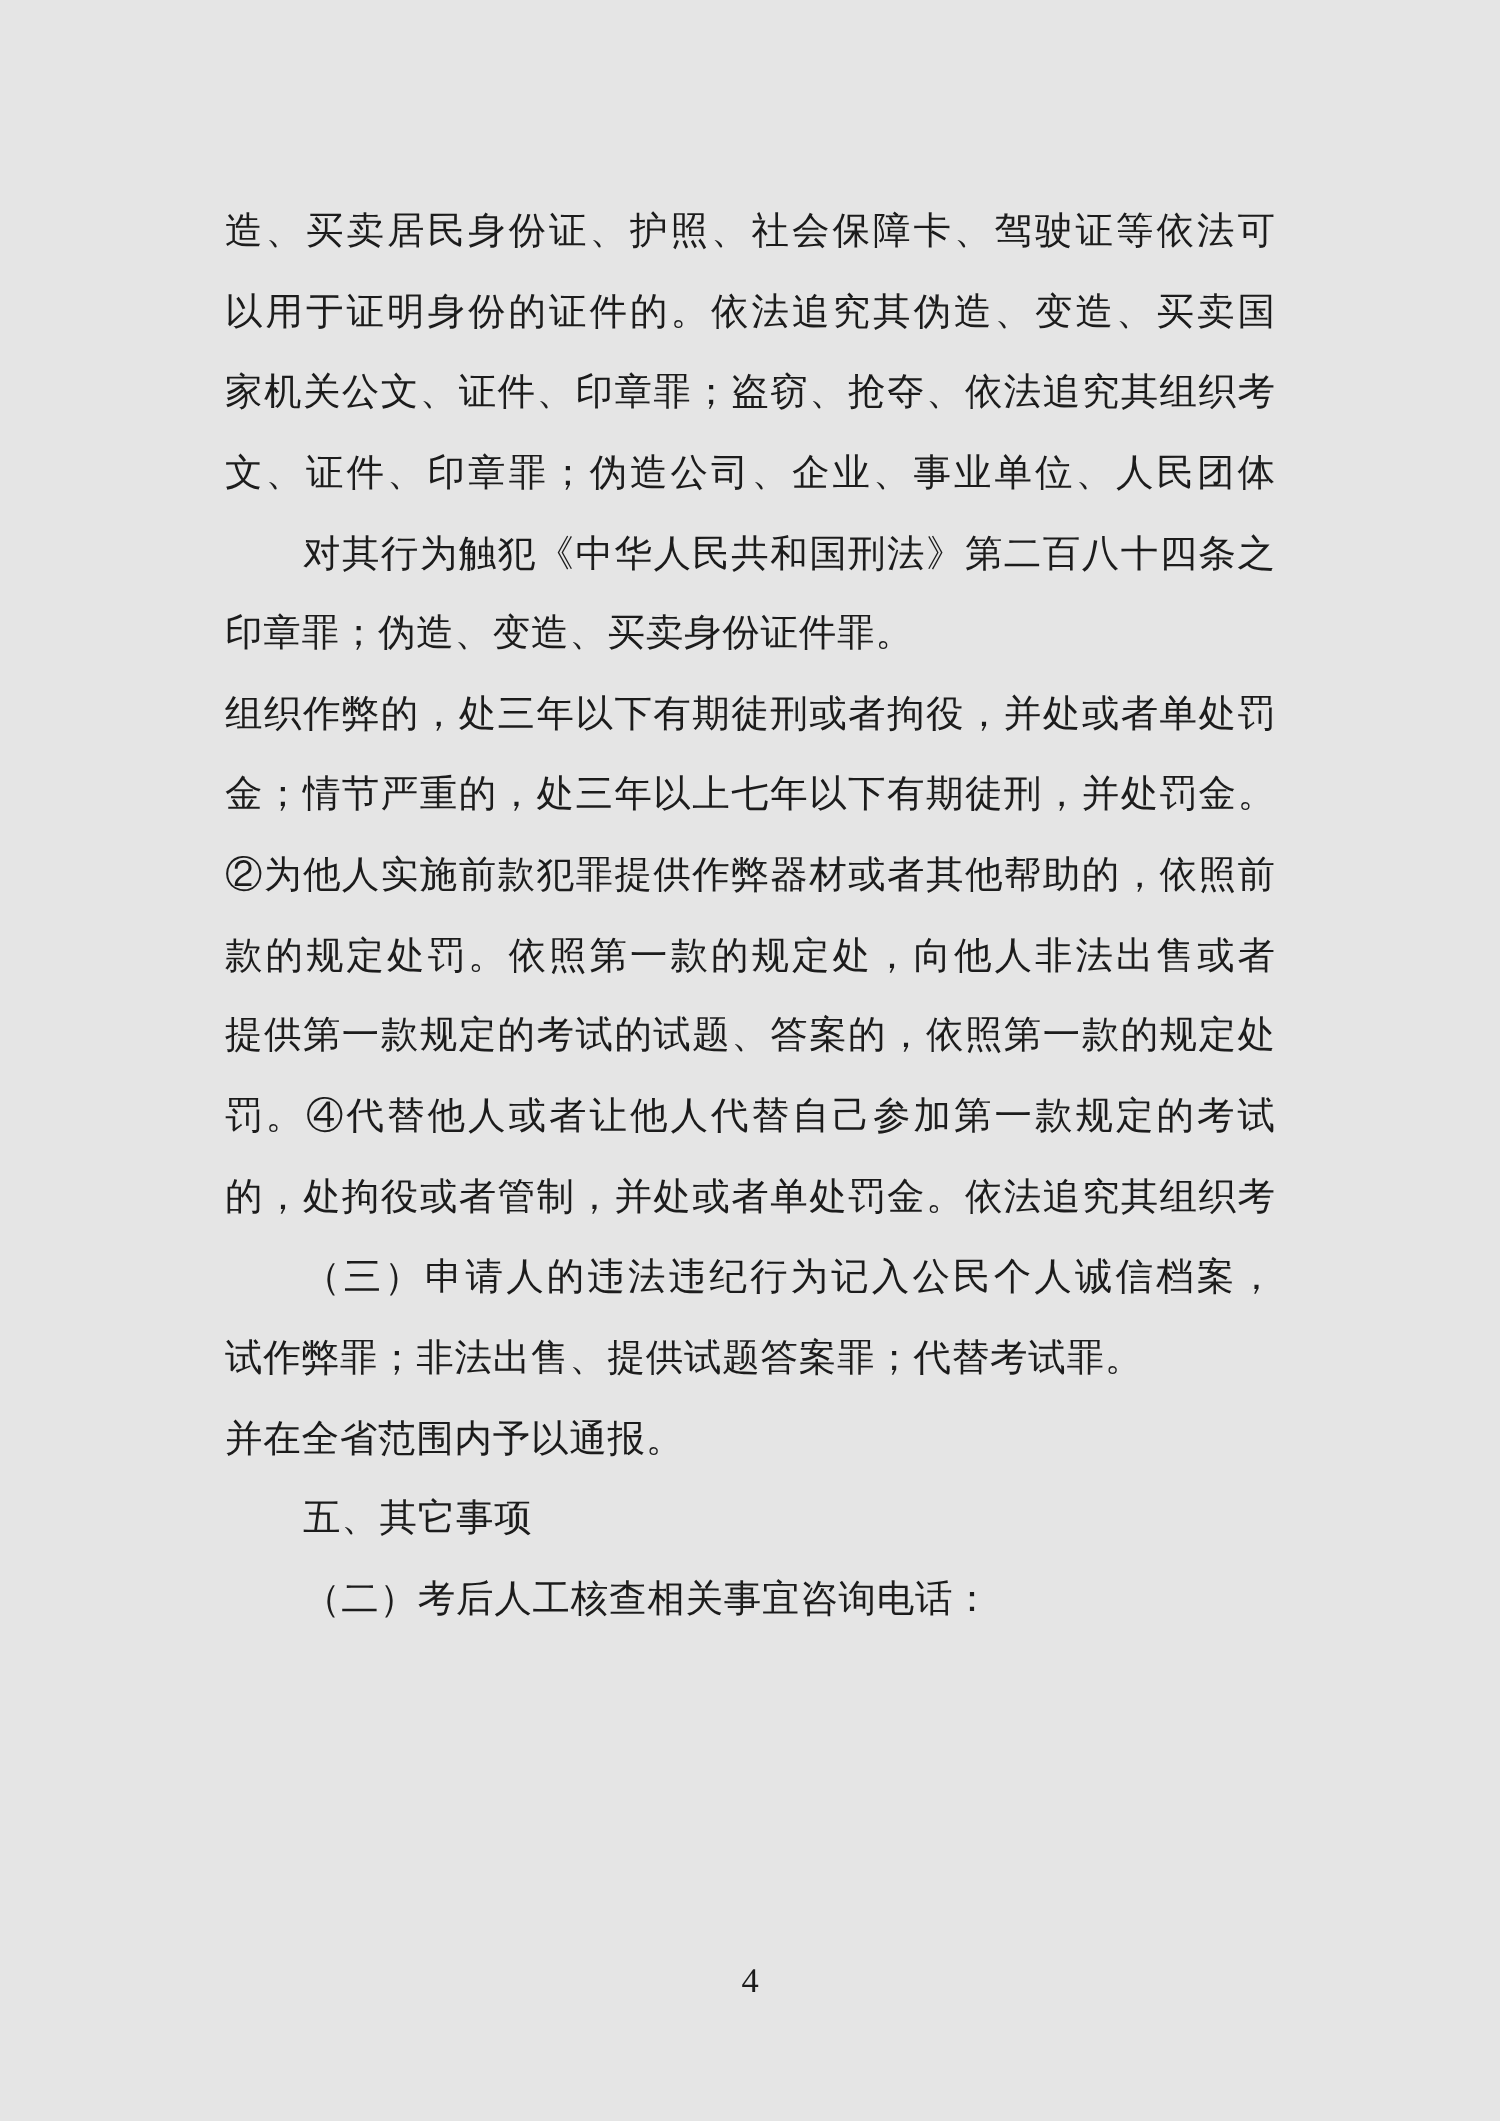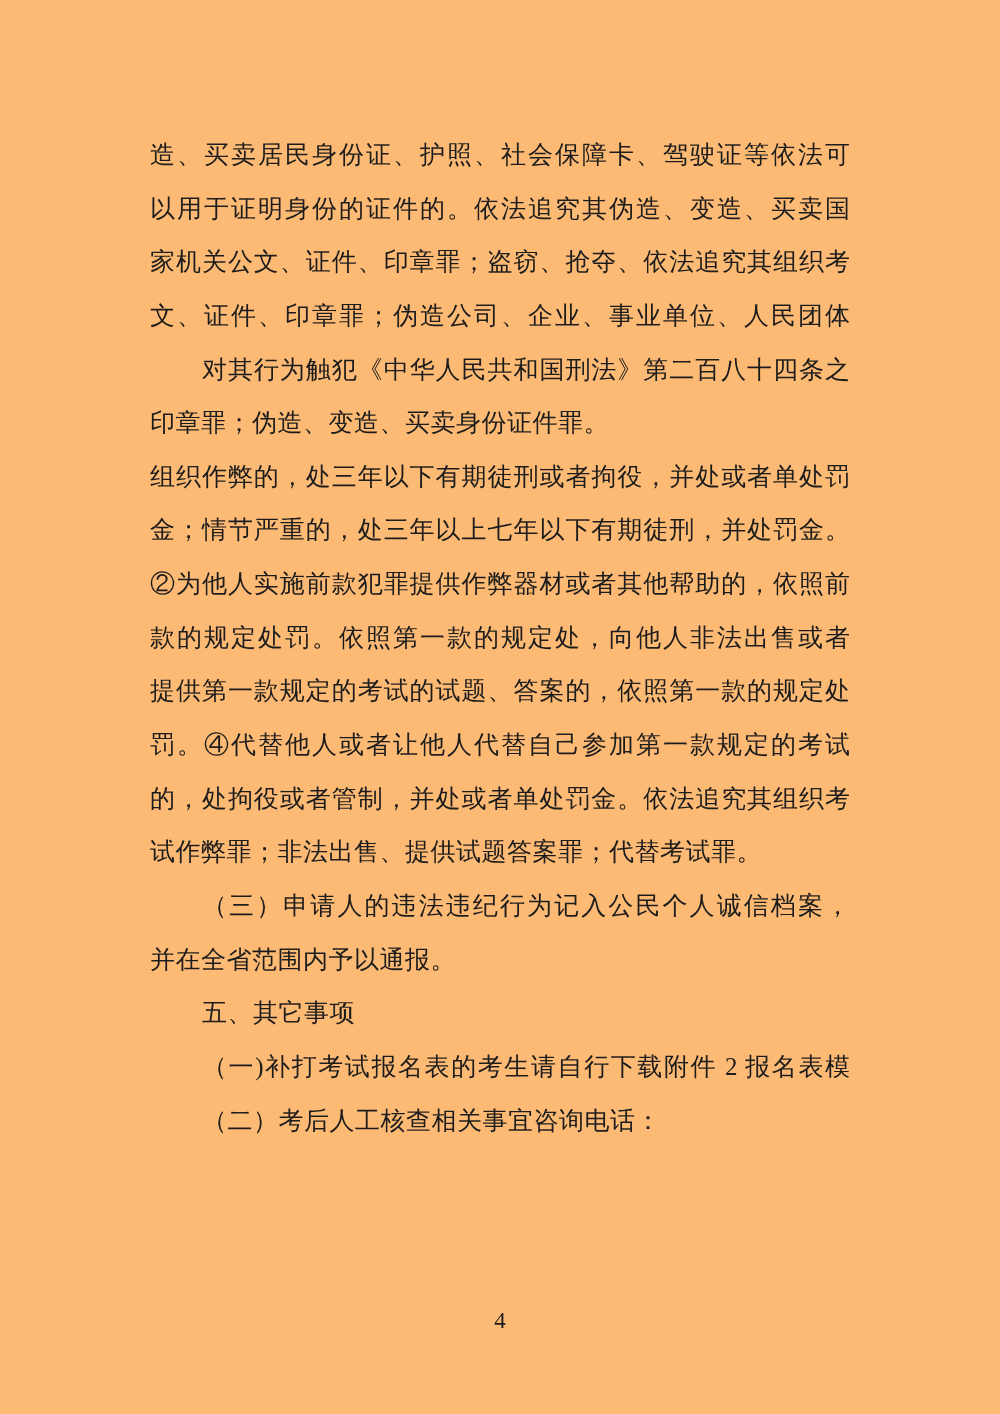--- a/index.html
+++ b/index.html
@@ -4,21 +4,21 @@
 <style>
   html, body {
     margin: 0;
     padding: 0;
     background: #ffffff;
   }
   .page {
     position: relative;
     width: 1000px;
     height: 1414px;
-    background: #fdba74;
+    background: #e5e5e5;
     overflow: hidden;
     font-family: "Liberation Serif", serif;
     color: #1c1c1c;
   }
   .text-block {
     position: absolute;
     left: 150px;
     top: 128px;
     width: 700px;
     font-size: 25px;
@@ -66,21 +66,20 @@
       <div class="line justify">文、证件、印章罪；伪造公司、企业、事业单位、人民团体</div>
       <div class="line justify indent">对其行为触犯《中华人民共和国刑法》第二百八十四条之</div>
       <div class="line">印章罪；伪造、变造、买卖身份证件罪。</div>
       <div class="line justify">组织作弊的，处三年以下有期徒刑或者拘役，并处或者单处罚</div>
       <div class="line justify">金；情节严重的，处三年以上七年以下有期徒刑，并处罚金。</div>
       <div class="line justify">②为他人实施前款犯罪提供作弊器材或者其他帮助的，依照前</div>
       <div class="line justify">款的规定处罚。依照第一款的规定处，向他人非法出售或者</div>
       <div class="line justify">提供第一款规定的考试的试题、答案的，依照第一款的规定处</div>
       <div class="line justify">罚。④代替他人或者让他人代替自己参加第一款规定的考试</div>
       <div class="line justify">的，处拘役或者管制，并处或者单处罚金。依法追究其组织考</div>
+      <div class="line justify indent">（三）申请人的违法违纪行为记入公民个人诚信档案，</div>
       <div class="line">试作弊罪；非法出售、提供试题答案罪；代替考试罪。</div>
-      <div class="line justify indent">（三）申请人的违法违纪行为记入公民个人诚信档案，</div>
       <div class="line">并在全省范围内予以通报。</div>
       <div class="line indent bold">五、其它事项</div>
-      <div class="line justify indent">（一)补打考试报名表的考生请自行下载附件 2 报名表模</div>
       <div class="line indent">（二）考后人工核查相关事宜咨询电话：</div>
     </div>
   <div class="page-number">4</div>
 </div>
 
 </body></html>

